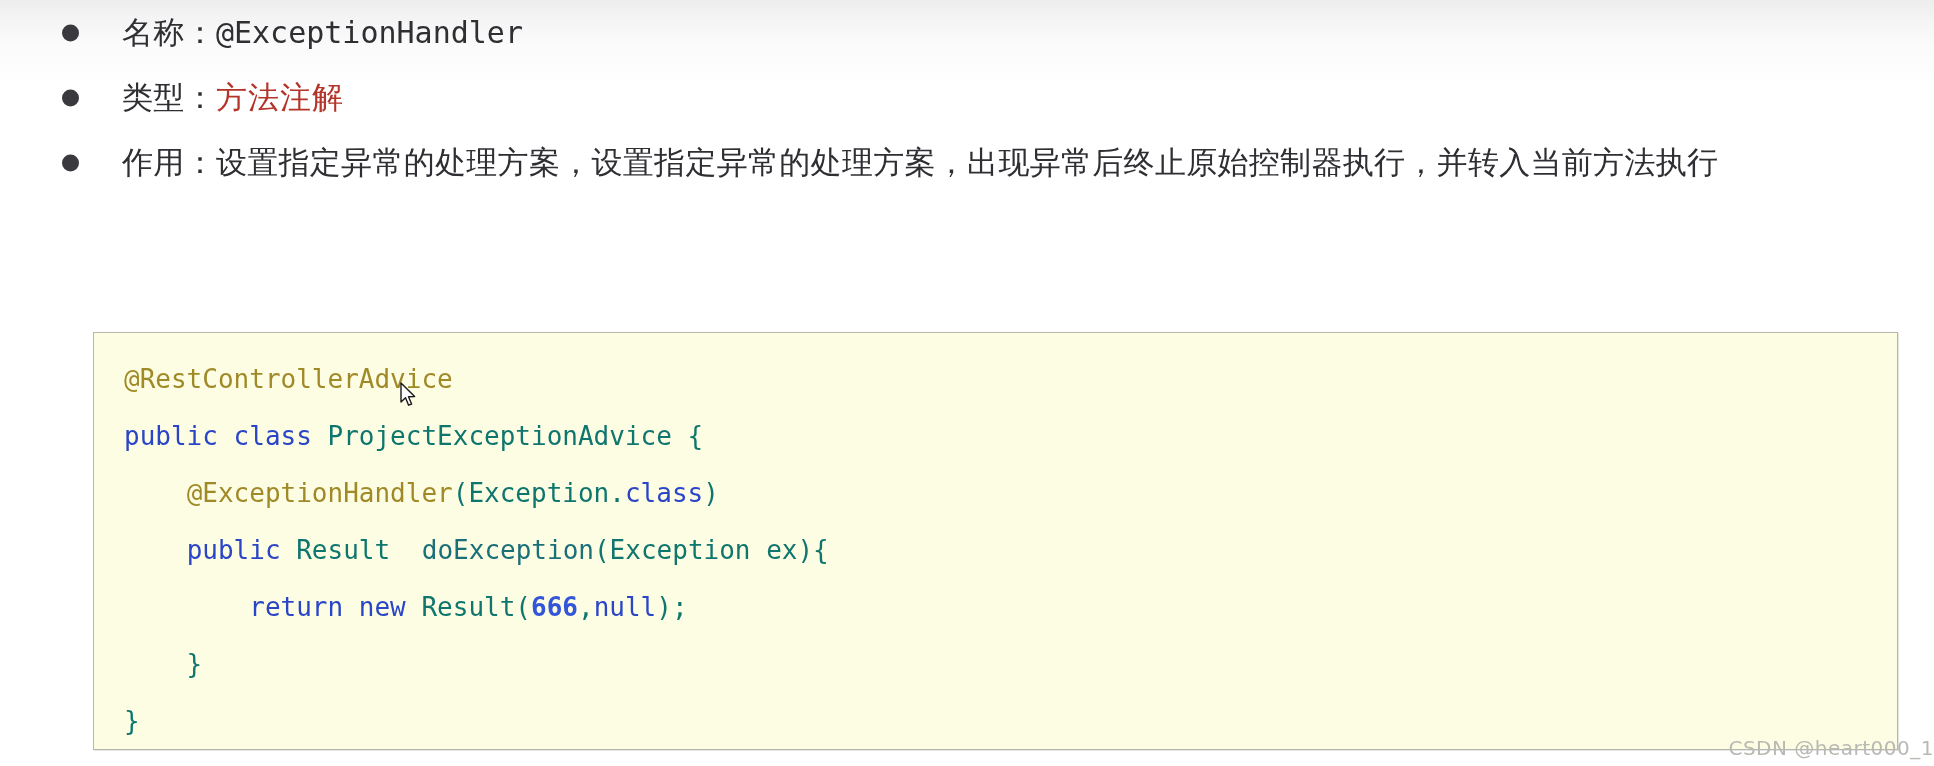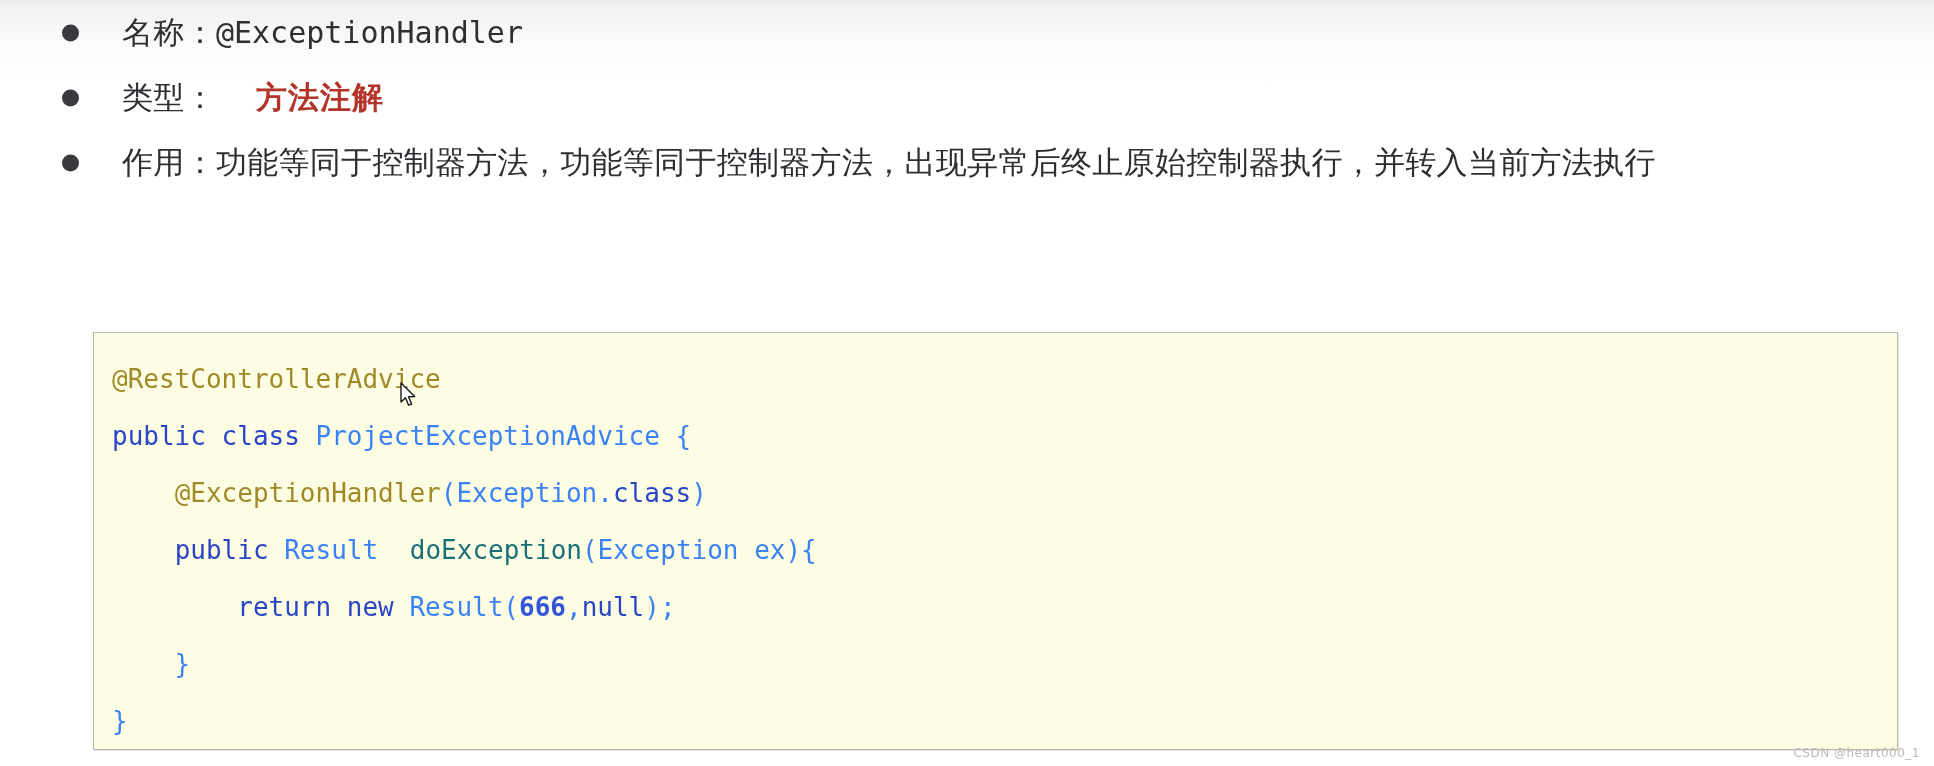--- a/index.html
+++ b/index.html
@@ -63,71 +63,70 @@
   }
 
   .bullet-text .mono {
     font-family: "DejaVu Sans Mono", "Liberation Mono", monospace;
     font-size: 30px;
     letter-spacing: 0;
   }
 
   .bullet-text .emph {
     color: #b4342a;
-    font-weight: 700;
+    font-weight: 400;
     letter-spacing: 1px;
-    margin-left: 40px;
   }
 
   
   .code-block {
     position: absolute;
     left: 93px;
     top: 332px;
     width: 1805px;
     height: 418px;
     box-sizing: border-box;
     background: #fdfde4;
     border: 1px solid #b7b7ae;
     box-shadow: 1px 1px 0 rgba(0,0,0,0.10);
     overflow: hidden;
   }
 
   .code-inner {
-    padding: 18px 0 0 18px;
+    padding: 18px 0 0 30px;
     font-family: "DejaVu Sans Mono", "Liberation Mono", monospace;
     font-size: 26px;
     line-height: 57px;
     color: #1c1c1c;
     white-space: pre;
   }
 
   .tok-anno { color: #a08a28; }
   .tok-kw   { color: #2b45c7; }
   .tok-fn   { color: #1b6f79; margin-left: 16px; }
   .tok-num  { color: #3355d8; font-weight: bold; }
-  .tok-plain{ color: #3b82f6; }
+  .tok-plain{ color: #0f766e; }
 
   
   .cursor {
     position: absolute;
     left: 400px;
     top: 382px;
     width: 18px;
     height: 26px;
     pointer-events: none;
   }
 
   
   .watermark {
     position: absolute;
-    right: 14px;
+    right: 0;
     bottom: 6px;
     font-family: "DejaVu Sans", "Liberation Sans", sans-serif;
-    font-size: 12px;
+    font-size: 20px;
     color: #b9b9b4;
     letter-spacing: 0.5px;
     white-space: nowrap;
     text-align: center;
   }
 </style>
 </head>
 <body>
 
 <div class="page">
@@ -136,21 +135,21 @@
       <li class="bullet-item">
         <span class="bullet-dot"></span>
         <span class="bullet-text"><span>名称：</span><span class="mono">@ExceptionHandler</span></span>
       </li>
       <li class="bullet-item">
         <span class="bullet-dot"></span>
         <span class="bullet-text"><span>类型：</span><span class="emph">方法注解</span></span>
       </li>
       <li class="bullet-item">
         <span class="bullet-dot"></span>
-        <span class="bullet-text"><span>作用：</span><span class="">功能等同于控制器方法，功能等同于控制器方法，出现异常后终止原始控制器执行，并转入当前方法执行</span></span>
+        <span class="bullet-text"><span>作用：</span><span class="">设置指定异常的处理方案，设置指定异常的处理方案，出现异常后终止原始控制器执行，并转入当前方法执行</span></span>
       </li>
     </ul>
 
   <div class="code-block">
     <div class="code-inner"><div><span class="tok-anno">@RestControllerAdvice</span></div><div><span class="tok-kw">public </span><span class="tok-kw">class </span><span class="tok-plain">ProjectExceptionAdvice {</span></div><div><span class="tok-plain">    </span><span class="tok-anno">@ExceptionHandler</span><span class="tok-plain">(Exception.</span><span class="tok-kw">class</span><span class="tok-plain">)</span></div><div><span class="tok-plain">    </span><span class="tok-kw">public </span><span class="tok-plain">Result </span><span class="tok-fn">doException</span><span class="tok-plain">(Exception ex){</span></div><div><span class="tok-plain">        </span><span class="tok-kw">return </span><span class="tok-kw">new </span><span class="tok-plain">Result(</span><span class="tok-num">666</span><span class="tok-plain">,</span><span class="tok-kw">null</span><span class="tok-plain">);</span></div><div><span class="tok-plain">    }</span></div><div><span class="tok-plain">}</span></div></div>
   </div>
 
   <svg class="cursor" viewBox="0 0 18 26" xmlns="http://www.w3.org/2000/svg" style="left: 400px; top: 382px;">
     <path d="M1 1 L1 20 L5.5 15.8 L8.6 23.2 L11.6 22 L8.5 14.8 L14.6 14.6 Z" fill="#ffffff" stroke="#1a1a1a" stroke-width="1.4" stroke-linejoin="round"></path>
   </svg>

